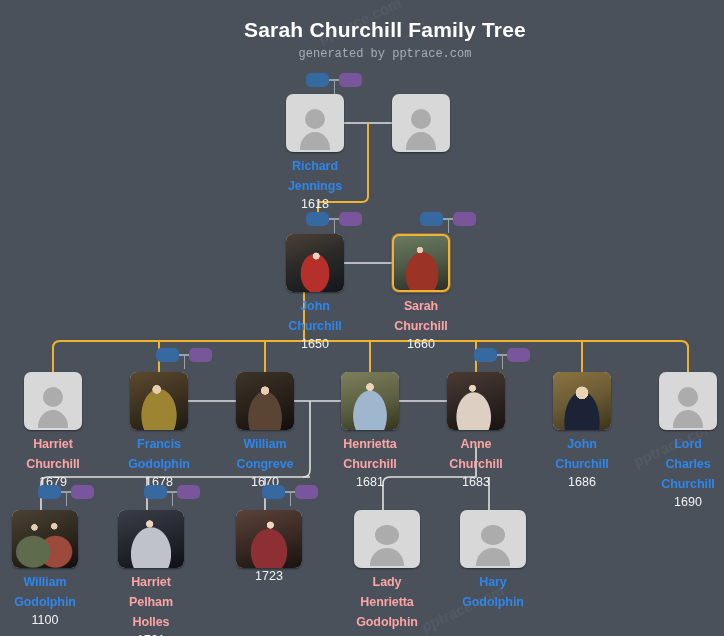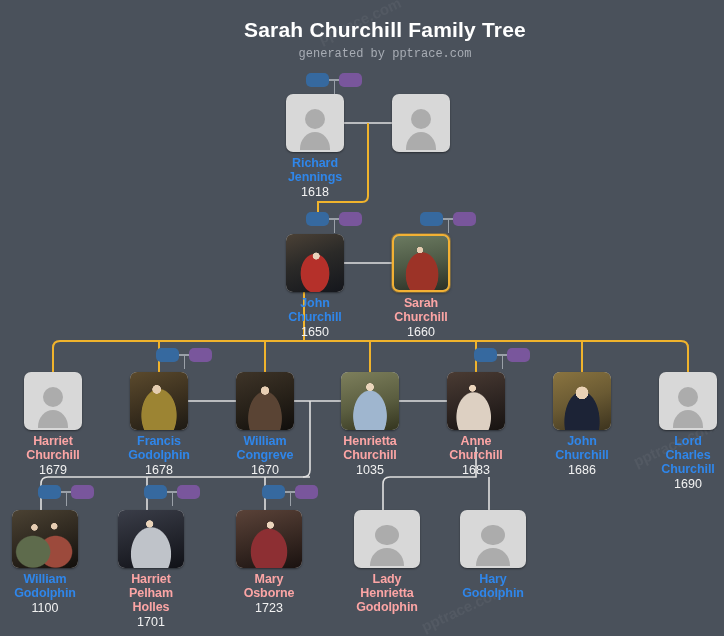--- a/index.html
+++ b/index.html
@@ -103,21 +103,21 @@
   }
   
   .portrait {
     position: absolute;
     left: 0; top: 0; right: 0; bottom: 0;
   }
   .pname {
     margin-top: 4px;
     font-size: 12.5px;
     font-weight: bold;
-    line-height: 14px;
+    line-height: 20px;
     letter-spacing: -.1px;
     white-space: pre-line;
   }
   .pname.male   { color: #2f86ea; }
   .pname.female { color: #fca5a5; }
   .pyear {
     font-size: 12.5px;
     color: #f2f2f2;
     line-height: 15px;
     margin-top: 1px;
@@ -324,21 +324,21 @@
         <div class="pname male">William
 Congreve</div>
         <div class="pyear">1670</div>
       </div>
       <div class="person" style="left:329px; top:372px; width:82px;">
         <div class="card">
           <div class="portrait" style="background:radial-gradient(circle at 50% 26%, #ead5bb 0 7%, transparent 8%),radial-gradient(ellipse at 50% 76%, #9fb6cf 0 40%, transparent 42%),linear-gradient(165deg,#7d7f5c 0%,#5b5e40 55%,#34351f 100%);"></div>
         </div>
         <div class="pname female">Henrietta
 Churchill</div>
-        <div class="pyear">1035</div>
+        <div class="pyear">1681</div>
       </div>
       <div class="person" style="left:435px; top:372px; width:82px;">
         <div class="card">
           <div class="portrait" style="background:radial-gradient(circle at 44% 28%, #ecd5bc 0 6%, transparent 7%),radial-gradient(ellipse at 46% 78%, #ddd0c2 0 38%, transparent 40%),linear-gradient(165deg,#4a3b33 0%,#2e2522 55%,#171311 100%);"></div>
         </div>
         <div class="pname female">Anne
 Churchill</div>
         <div class="pyear">1683</div>
       </div>
       <div class="person" style="left:541px; top:372px; width:82px;">
@@ -375,22 +375,20 @@
         </div>
         <div class="pname female">Harriet
 Pelham
 Holles</div>
         <div class="pyear">1701</div>
       </div>
       <div class="person" style="left:224px; top:510px; width:90px;">
         <div class="card w66">
           <div class="portrait" style="background:radial-gradient(circle at 52% 26%, #ecd6bd 0 6%, transparent 7%),radial-gradient(ellipse at 50% 72%, #8d2f33 0 38%, transparent 40%),radial-gradient(ellipse at 42% 64%, #ddd2c4 0 18%, transparent 20%),linear-gradient(165deg,#5a4238 0%,#372822 55%,#1a1210 100%);"></div>
         </div>
-        <div class="pname female">Mary
-Osborne</div>
         <div class="pyear">1723</div>
       </div>
       <div class="person" style="left:342px; top:510px; width:90px;">
         <div class="card w66">
           <div class="avatar-glyph">
             <div class="head"></div>
             <div class="body"></div>
           </div>
         </div>
         <div class="pname female">Lady

